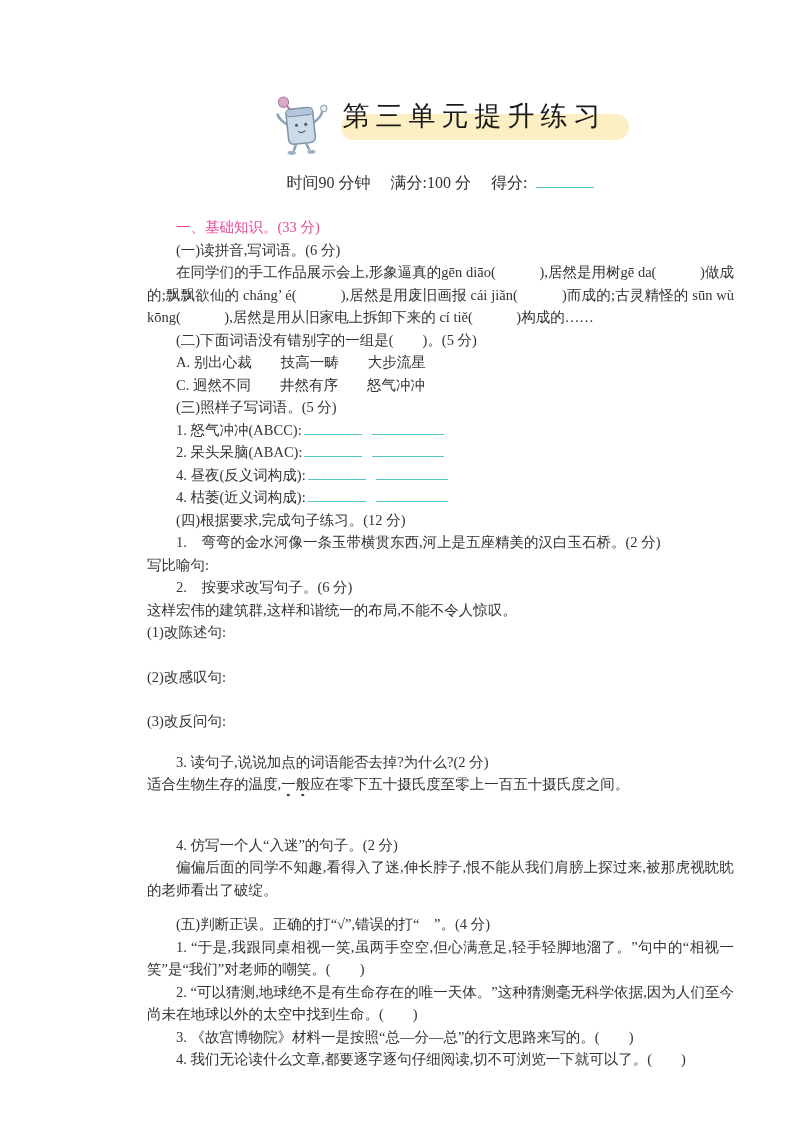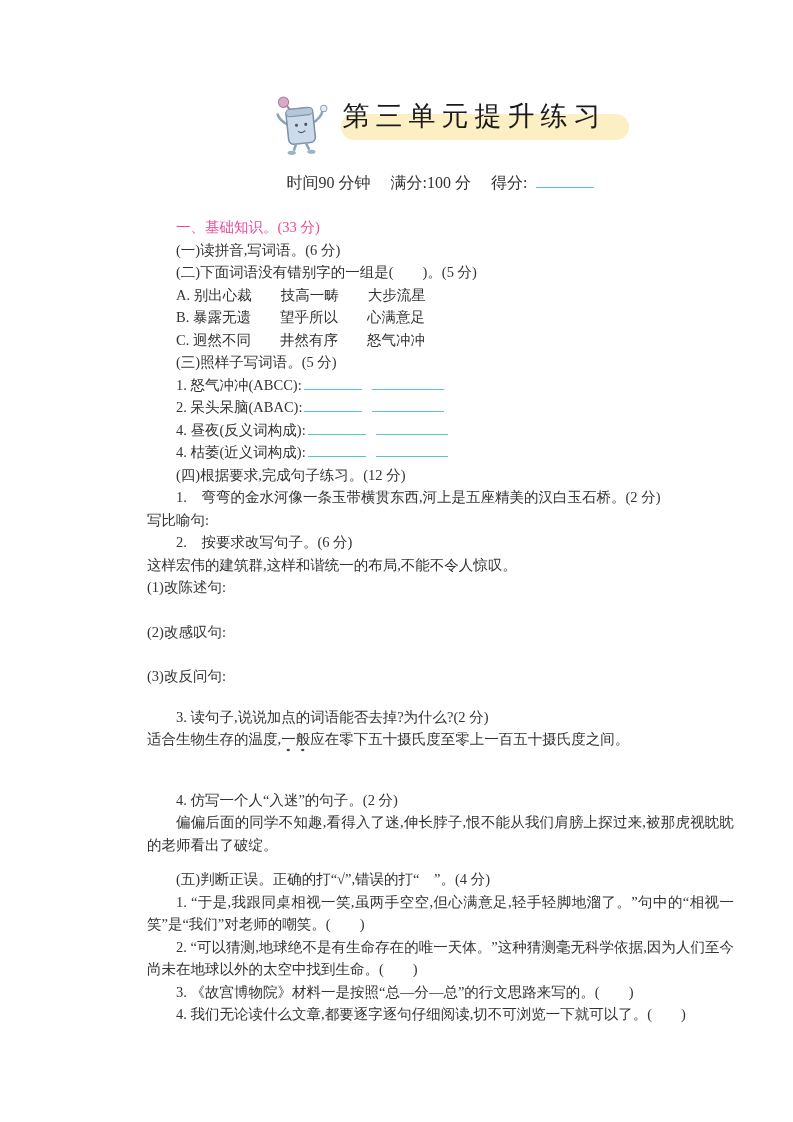--- a/index.html
+++ b/index.html
@@ -103,24 +103,24 @@
       <span>满分:100 分</span>
       <span>得分:</span><span class="score-underline"></span>
     </div>
   </div>
 
   <div class="content">
 
     <p class="ln indent red">一、基础知识。(33 分)</p>
 
     <p class="ln indent">(一)读拼音,写词语。(6 分)</p>
+    <p class="ln indent">在同学们的手工作品展示会上,形象逼真的gēn diāo(　　　),居然是用树gē da(　　　)做成的;飘飘欲仙的 cháng’ é(　　　),居然是用废旧画报 cái jiǎn(　　　)而成的;古灵精怪的 sūn wù kōng(　　　),居然是用从旧家电上拆卸下来的 cí tiě(　　　)构成的……</p>
 
     <p class="ln indent">(二)下面词语没有错别字的一组是(　　)。(5 分)</p>
     <p class="ln indent">A. 别出心裁　　技高一畴　　大步流星</p>
-    <p class="ln indent">B. 暴露无遗　　望乎所以　　心满意足</p>
     <p class="ln indent">C. 迥然不同　　井然有序　　怒气冲冲</p>
 
     <p class="ln indent">(三)照样子写词语。(5 分)</p>
     <p class="ln indent"><span>1. 怒气冲冲(ABCC):</span><span class="blank b1"></span><span class="blank b2"></span></p>
     <p class="ln indent"><span>2. 呆头呆脑(ABAC):</span><span class="blank b1"></span><span class="blank b2"></span></p>
     <p class="ln indent"><span>4. 昼夜(反义词构成):</span><span class="blank b1"></span><span class="blank b2"></span></p>
     <p class="ln indent"><span>4. 枯萎(近义词构成):</span><span class="blank b1"></span><span class="blank b2"></span></p>
 
     <p class="ln indent">(四)根据要求,完成句子练习。(12 分)</p>
     <p class="ln indent">1.　弯弯的金水河像一条玉带横贯东西,河上是五座精美的汉白玉石桥。(2 分)</p>

